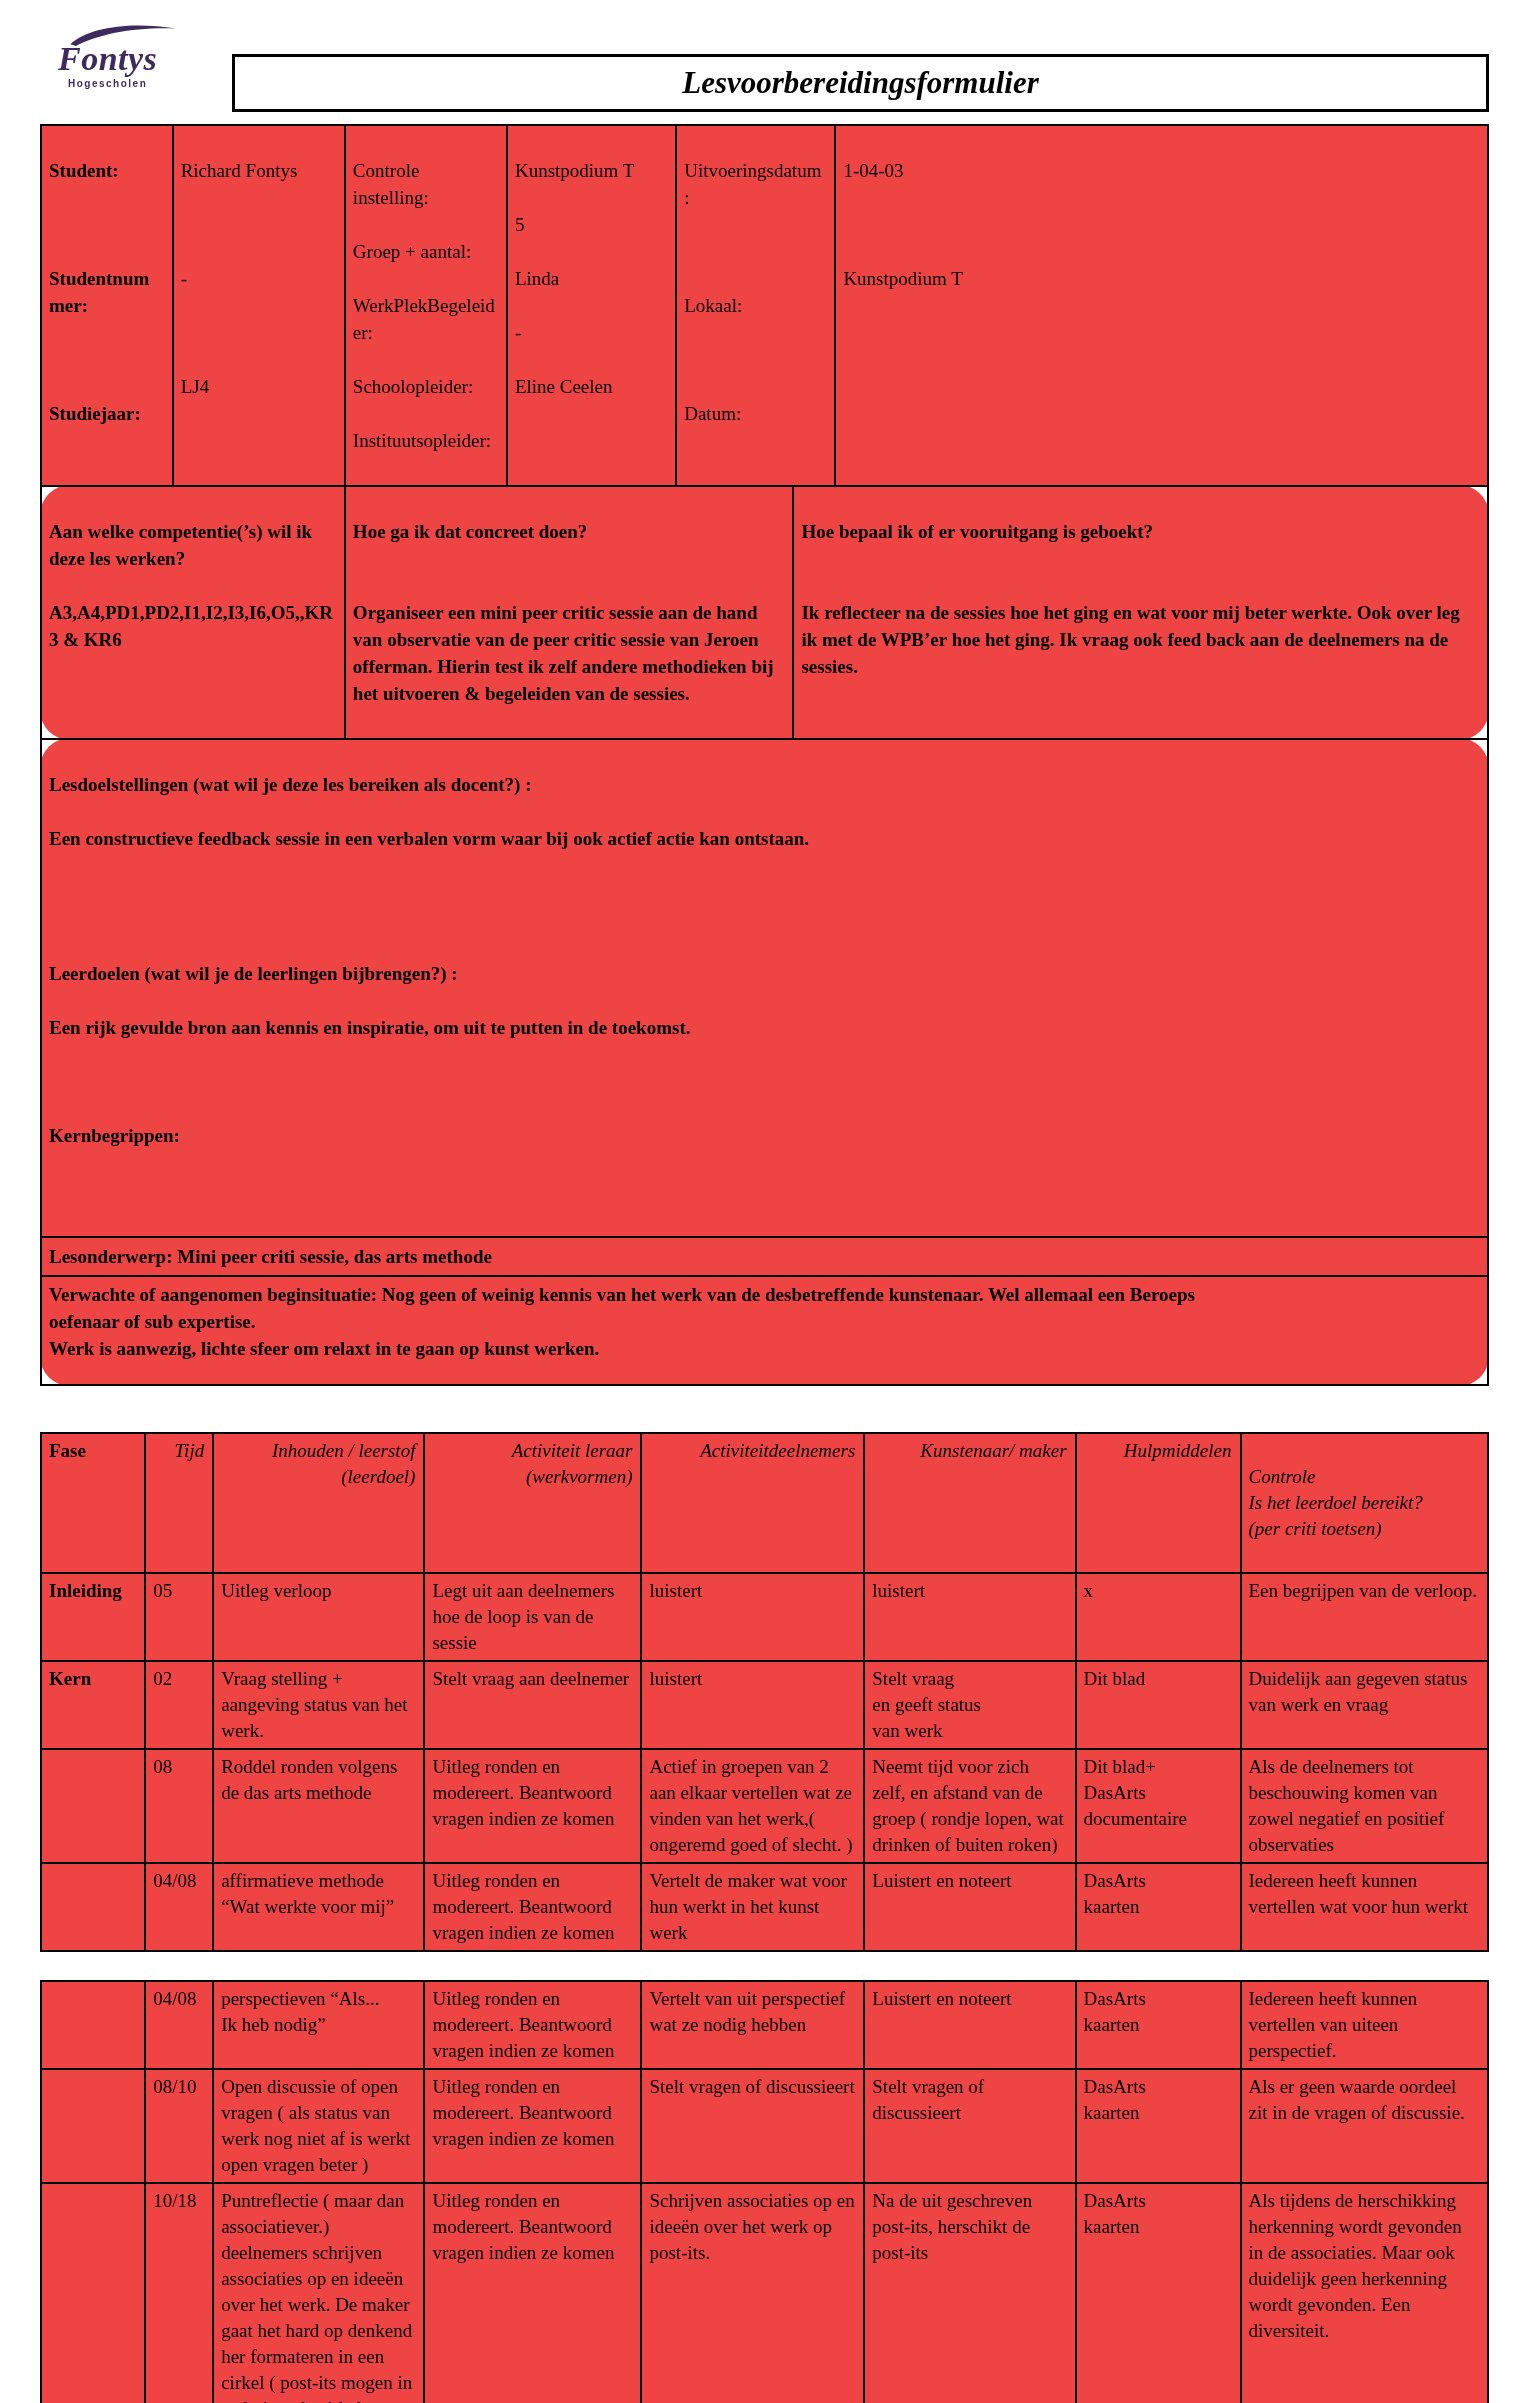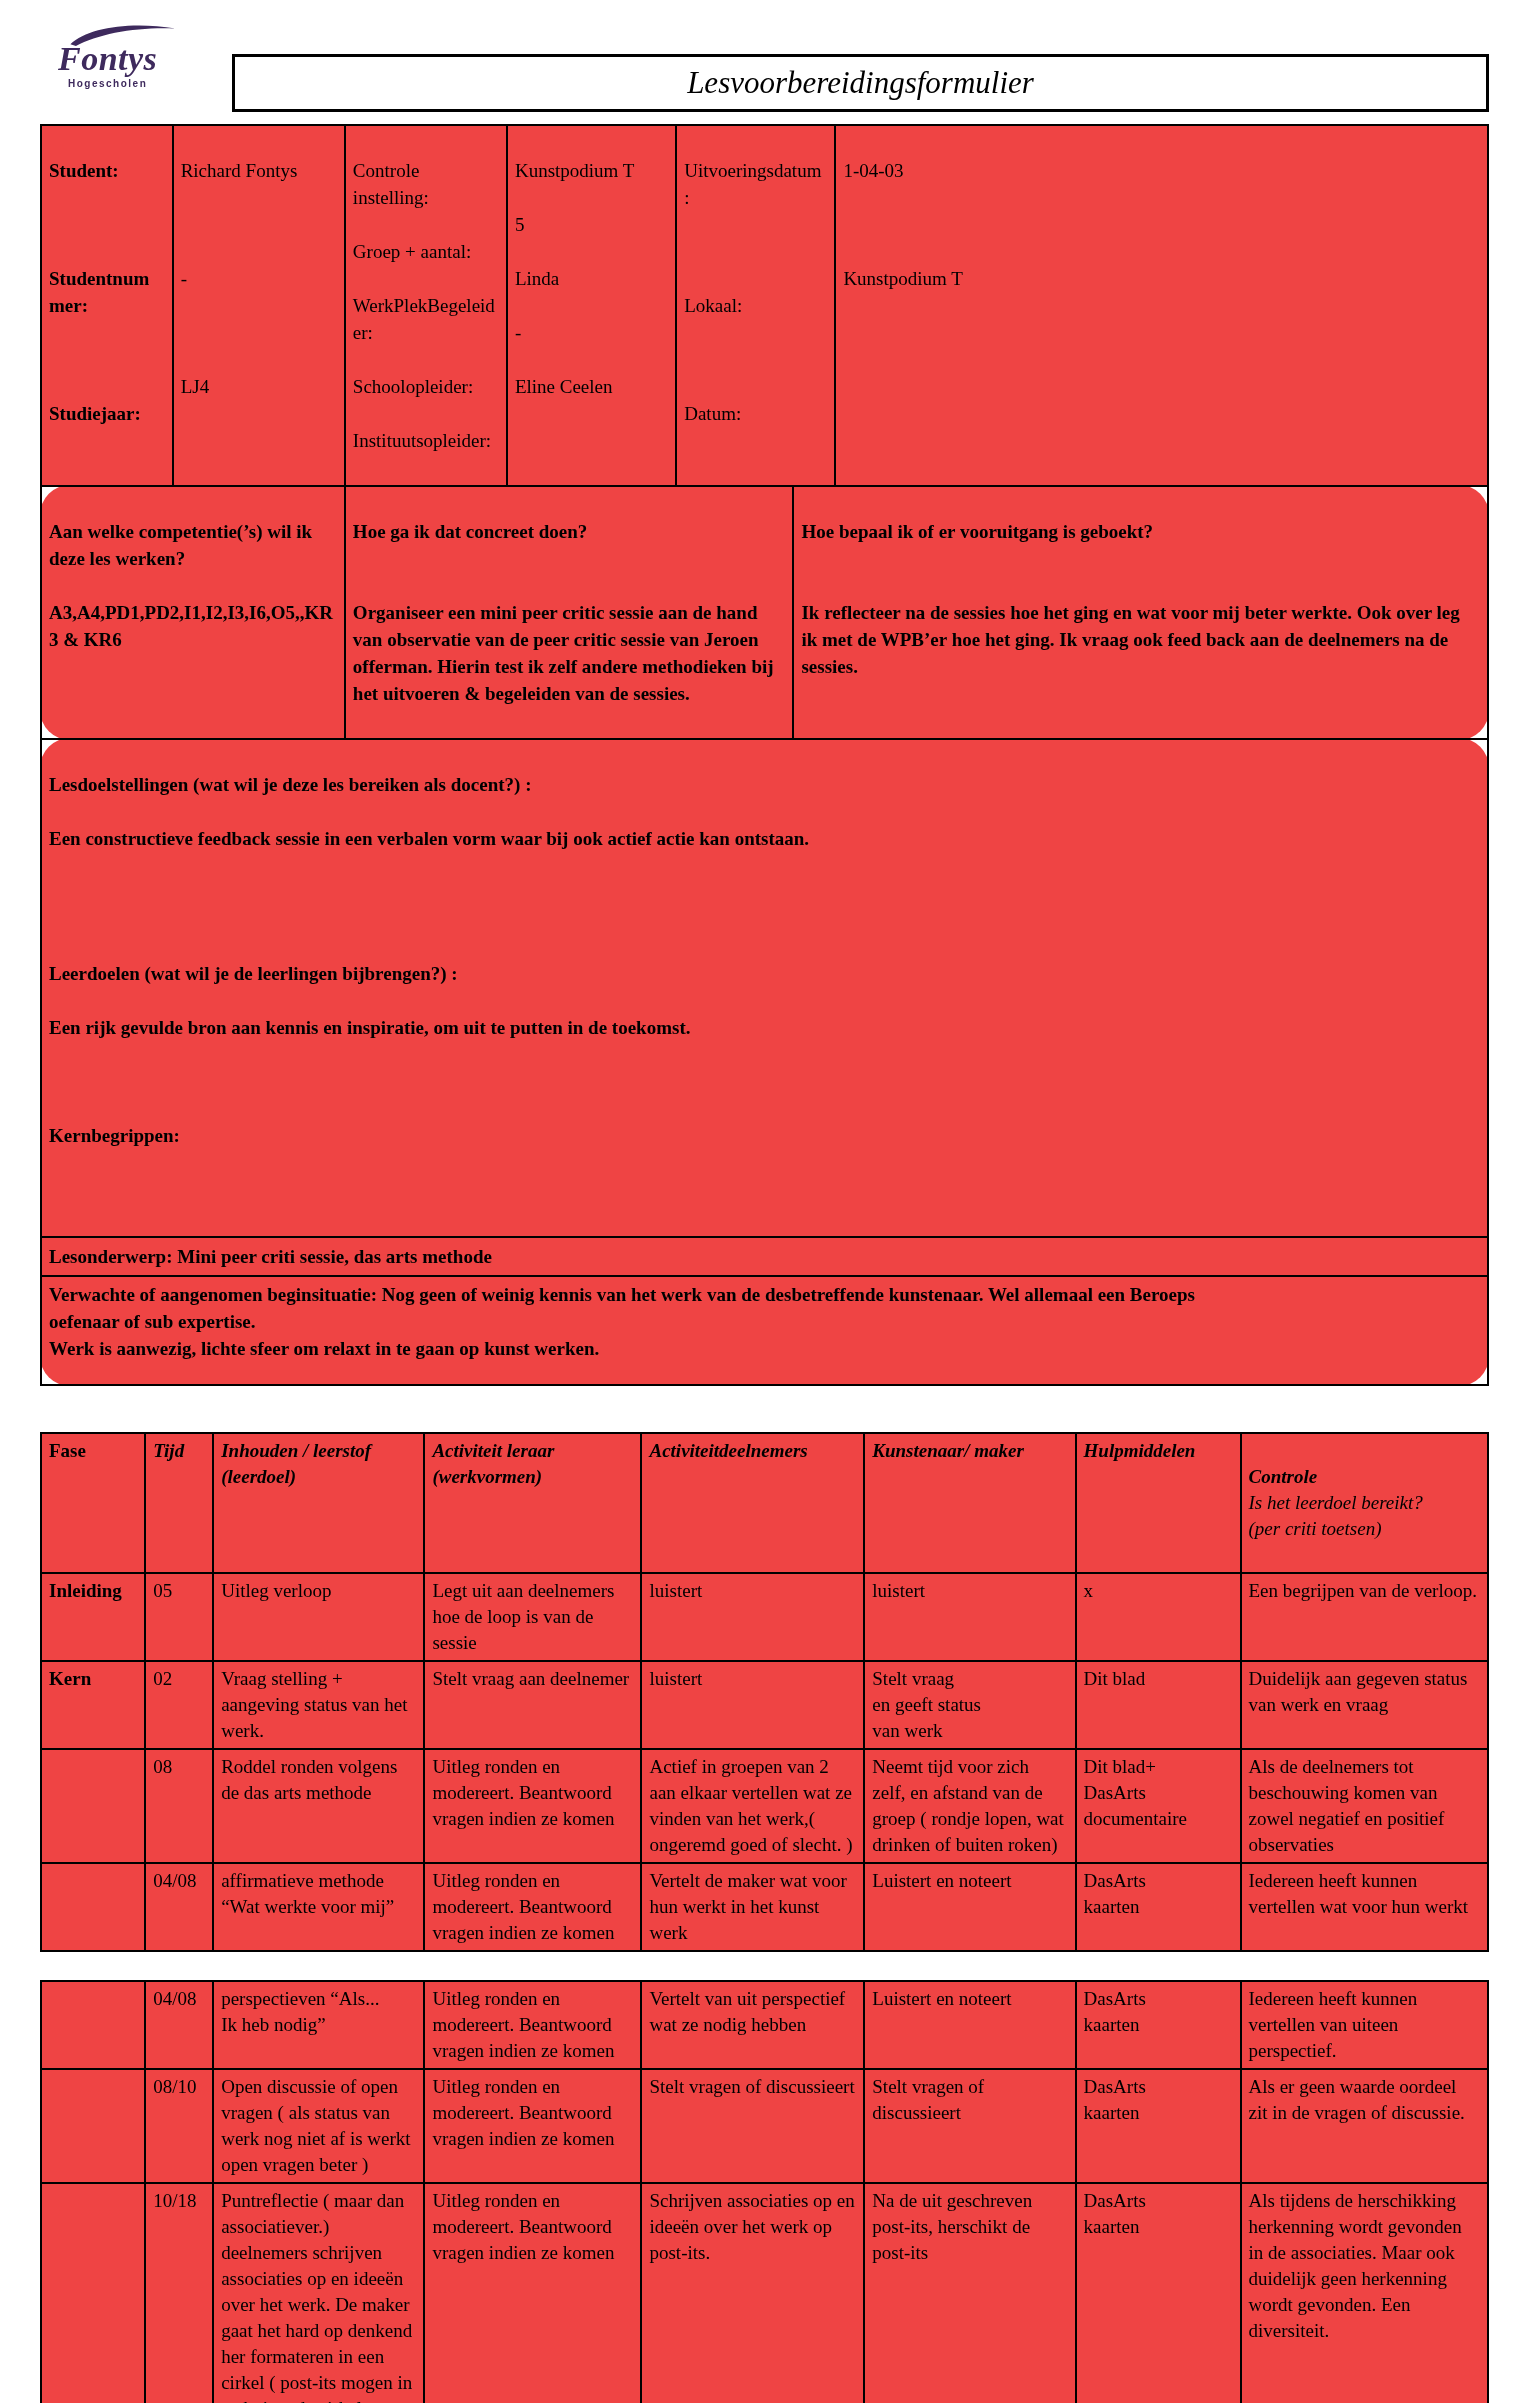--- a/index.html
+++ b/index.html
@@ -7,28 +7,28 @@
   body { width:1529px; color:#000; font-family:"Liberation Serif","DejaVu Serif",serif; }
   .page { width:1529px; min-height:2403px; padding:20px 40px 30px 40px; background:var(--paper,#fff); }
 
   
   .header { display:flex; align-items:flex-start; margin-bottom:12px; }
   .logo { width:192px; padding:2px 0 0 18px; }
   .logo svg { display:block; width:118px; height:24px; margin-left:6px; }
   .logo-name { font-size:34px; font-weight:bold; font-style:italic; color:var(--logo,#3e2a5d); line-height:34px; letter-spacing:.5px; margin-top:-4px; }
   .logo-sub { font-size:10px; font-weight:bold; color:var(--logo,#3e2a5d); letter-spacing:1.5px; margin:2px 0 16px 10px; font-family:"Liberation Sans",sans-serif; }
   .title-box { flex:1; border:3px solid #000; margin-top:34px; height:58px; display:flex; align-items:center; justify-content:center; }
-  .title { font-size:31px; font-weight:normal; font-style:italic; }
+  .title { font-size:31px; font-weight:bold; font-style:italic; }
 
   
   table { border-collapse:collapse; width:100%; table-layout:fixed; background:#ef4444; }
   td { border:2px solid #000; vertical-align:top; padding:4px 8px 4px 7px; font-size:19px; line-height:27px; white-space:pre-line; word-wrap:break-word; }
   .merge-up { margin-top:-2px;border-radius:30px; }
   .b { font-weight:bold; }
-  .bi { font-weight:bold; font-style:italic; }
+  .bi { font-weight:normal; font-style:italic;text-align:right; }
   .i { font-style:italic; }
   .sp { height:27px; }
   .sp2 { height:54px; }
 
   
   .sched td { line-height:26px; }
   .sched .sub { font-weight:normal; }
   .gap-lg { margin-top:46px; }
   .gap-md { margin-top:28px; }
 

